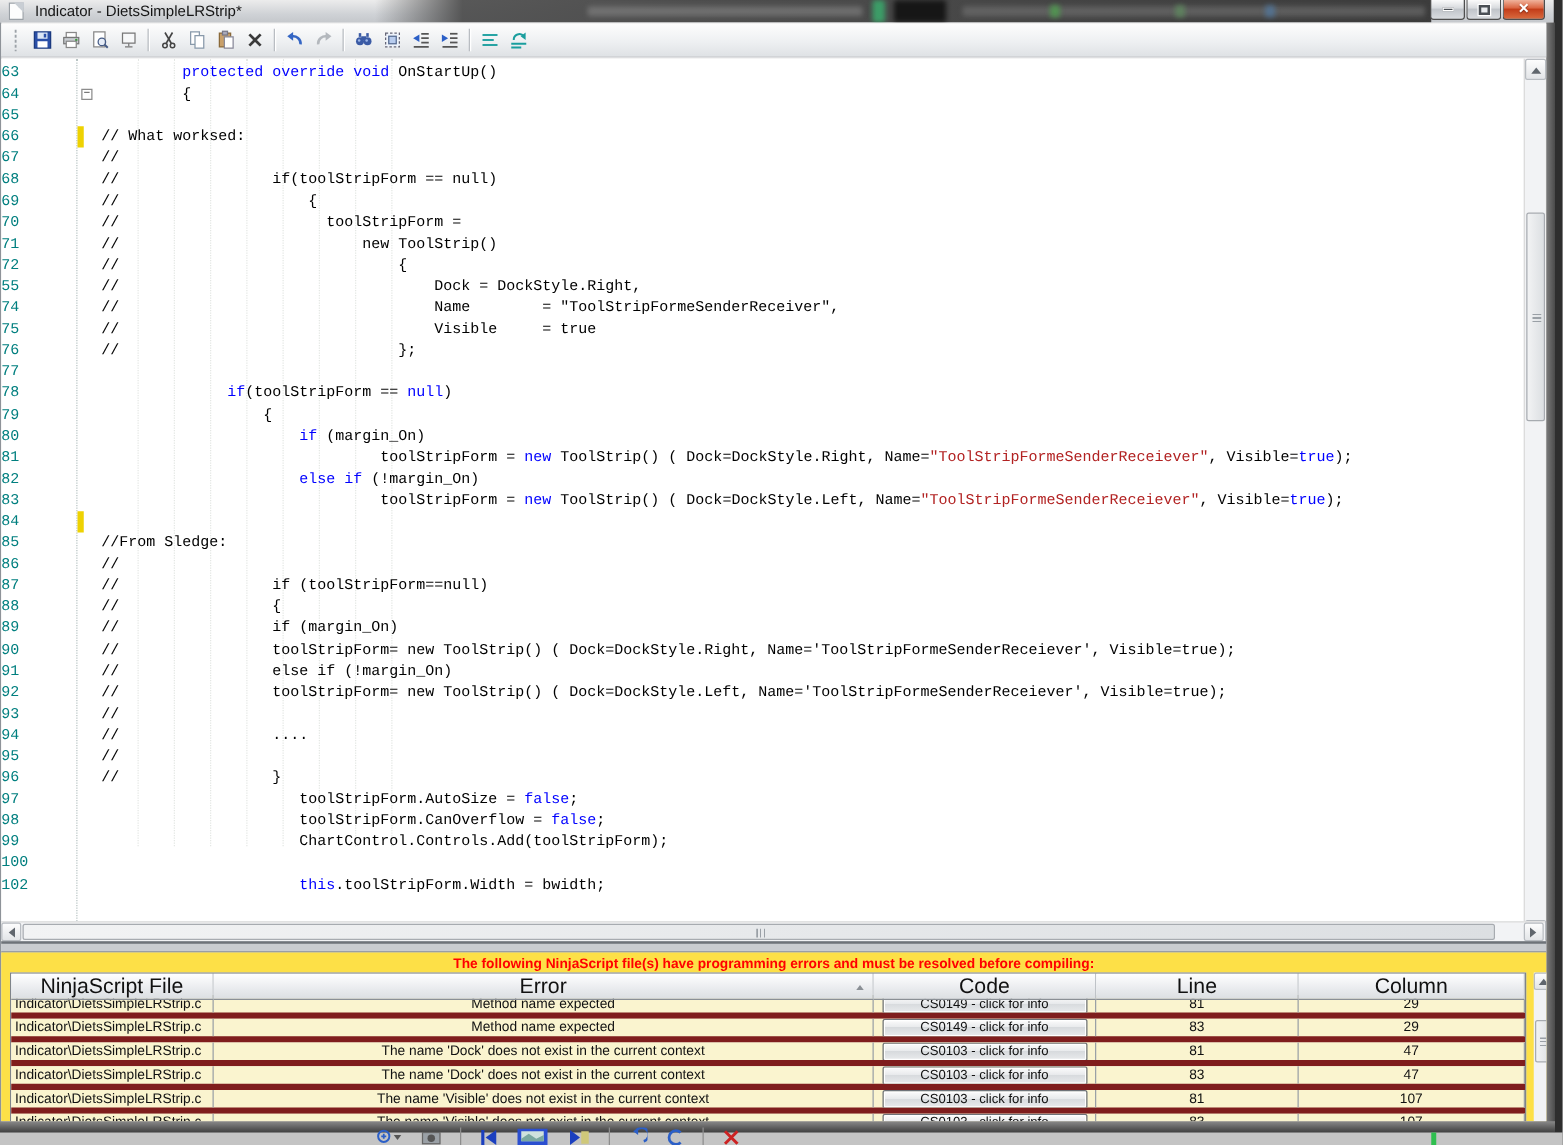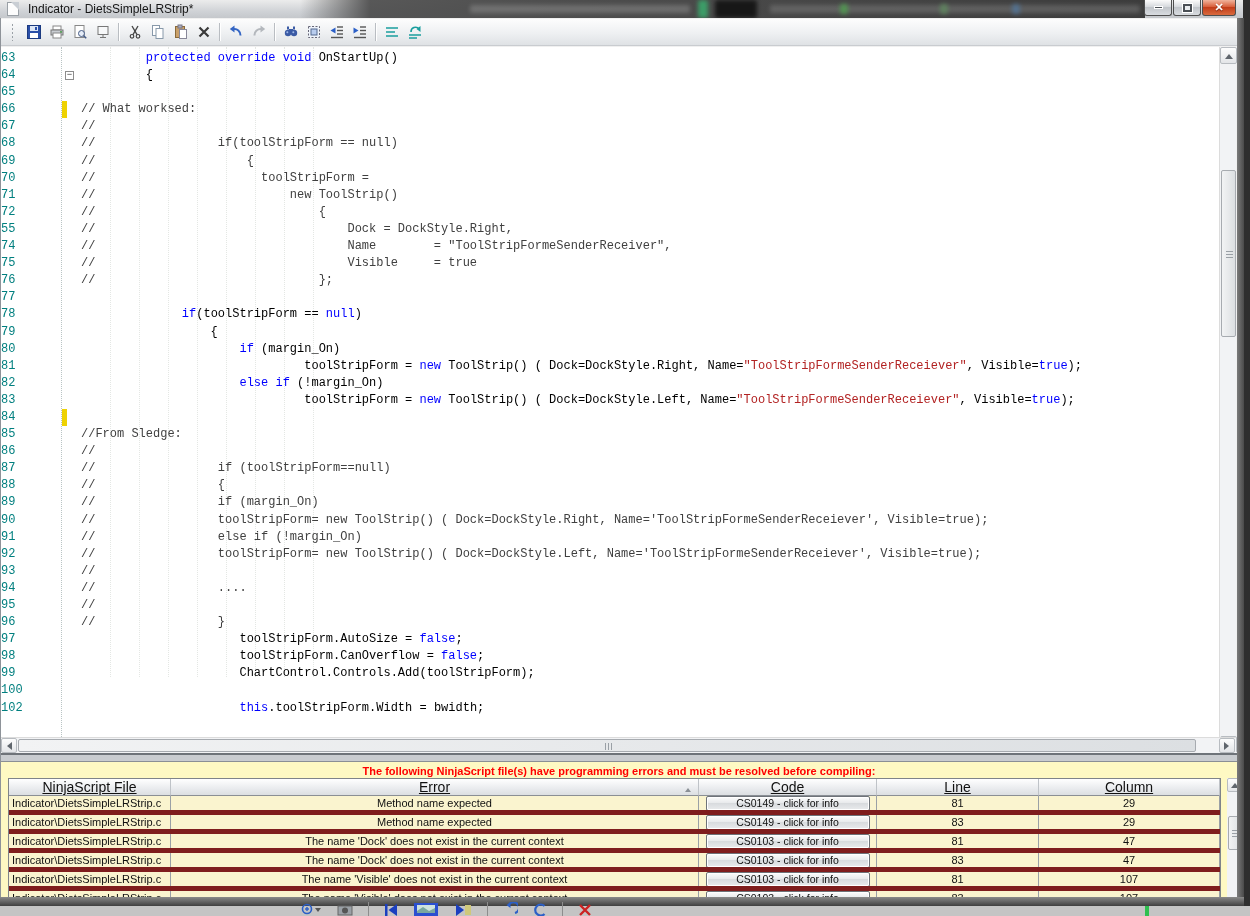--- a/index.html
+++ b/index.html
@@ -51,49 +51,49 @@
   .gutter-sep{position:absolute;left:60px;top:0;height:100%;width:0;border-left:1px dotted #b9c4c4;}
   .ed-line{position:relative;height:17.1px;white-space:pre;font-family:"Liberation Mono","DejaVu Sans Mono",monospace;
     font-size:12px;line-height:17.1px;}
   .ed-num{position:absolute;left:0;top:0;width:56px;text-align:left;color:#007f7f;}
   .ed-bar{position:absolute;left:61px;top:0;width:5px;height:17.1px;background:#eed202;}
   .ed-fold{position:absolute;left:64px;top:4px;width:9px;height:9px;border:1px solid #8c8c8c;background:#fff;
     font-size:9px;line-height:7px;text-align:center;color:#333;font-family:"Liberation Mono",monospace;}
   .ed-code{position:absolute;left:80px;top:0;}
   .tk-p{color:#000;}
   .tk-k{color:#0000ff;}
-  .tk-c{color:#404040;text-align:right;}
+  .tk-c{color:#000000;text-align:right;}
   .tk-s{color:#b22222;}
 
   
   .vscroll{position:absolute;left:1219px;top:47px;width:17px;height:706px;background:#f2f3f5;border-left:1px solid #dcdcdc;}
   .sb-btn{position:absolute;left:0;width:17px;height:17px;background:linear-gradient(#fdfdfd,#e3e5e8);
     border:1px solid #b8bcc1;border-radius:2px;display:flex;align-items:center;justify-content:center;}
   .sb-thumb{position:absolute;left:1px;width:15px;background:linear-gradient(90deg,#f2f3f4,#dcdfe2);
     border:1px solid #a7abb0;border-radius:2px;}
   .sb-grip{position:absolute;left:4px;width:7px;height:7px;
     background-image:repeating-linear-gradient(#9aa0a6 0 1px,transparent 1px 3px);}
   .tri{width:0;height:0;border:4px solid transparent;}
   .tri.up{border-bottom:5px solid #60666d;margin-top:-3px;}
   .tri.down{border-top:5px solid #60666d;margin-bottom:-3px;}
   .tri.left{border-right:5px solid #60666d;margin-left:-3px;}
   .tri.right{border-left:5px solid #60666d;margin-right:-3px;}
   .hscroll{position:absolute;left:1px;top:737px;width:1235px;height:16px;background:#f2f3f5;border-top:1px solid #dcdcdc;}
 
   
   .splitter{position:absolute;left:1px;top:753px;width:1236px;height:9px;background:#c9ccd0;
     border-top:2px solid #6e7379;border-bottom:1px solid #8a8f95;}
-  .error-panel{position:absolute;left:1px;top:762px;width:1236px;height:135px;background:#fef9c3;overflow:hidden;padding-left:24px;}
+  .error-panel{position:absolute;left:1px;top:762px;width:1236px;height:135px;background:#fde047;overflow:hidden;padding-left:24px;}
   .error-msg{position:absolute;left:0;top:3px;width:100%;text-align:center;color:#ff0000;
     font-size:11px;font-weight:bold;}
   .egrid{position:absolute;left:7px;top:16px;width:1213px;border:1px solid #7f8489;background:#fff;}
   .egrid-head{display:grid;grid-template-columns:162px 528px 178px 162px 181px;height:17px;}
   .eh-cell{background:linear-gradient(#ffffff,#e9ebee 60%,#dcdfe2);border-right:1px solid #bfc3c8;
-    border-bottom:1px solid #8a8f95;font-size:14px;color:#111;display:flex;align-items:center;
-    justify-content:center;position:relative;text-decoration:underline;}
+    border-bottom:1px solid #8a8f95;font-size:17px;color:#111;display:flex;align-items:center;
+    justify-content:center;position:relative;}
   .sort-tri{position:absolute;right:7px;top:6px;width:0;height:0;border:3px solid transparent;border-bottom:4px solid #8a8f95;}
   .egrid-row{display:grid;grid-template-columns:162px 528px 178px 162px 181px;height:19px;background:#faf4cf;
     border-bottom:5px solid #7f1d1d;}
   .er-cell{border-right:1px solid #9aa0a6;font-size:11px;color:#111;display:flex;align-items:center;justify-content:center;overflow:hidden;white-space:nowrap;}
   .er-cell.file{justify-content:flex-start;padding-left:3px;}
   .code-btn{width:164px;height:15px;border:1px solid #6e7379;border-radius:2px;font-size:10.5px;color:#111;
     background:linear-gradient(#fcfcfc,#e8eaec 45%,#d7dadd 46%,#e9ebed);box-shadow:inset 0 0 0 1px #fff;
     display:flex;align-items:center;justify-content:center;font-family:Liberation Sans, sans-serif;}
   .egrid-vscroll{position:absolute;left:1226px;top:16px;width:16px;height:119px;background:#f2f3f5;}
 

